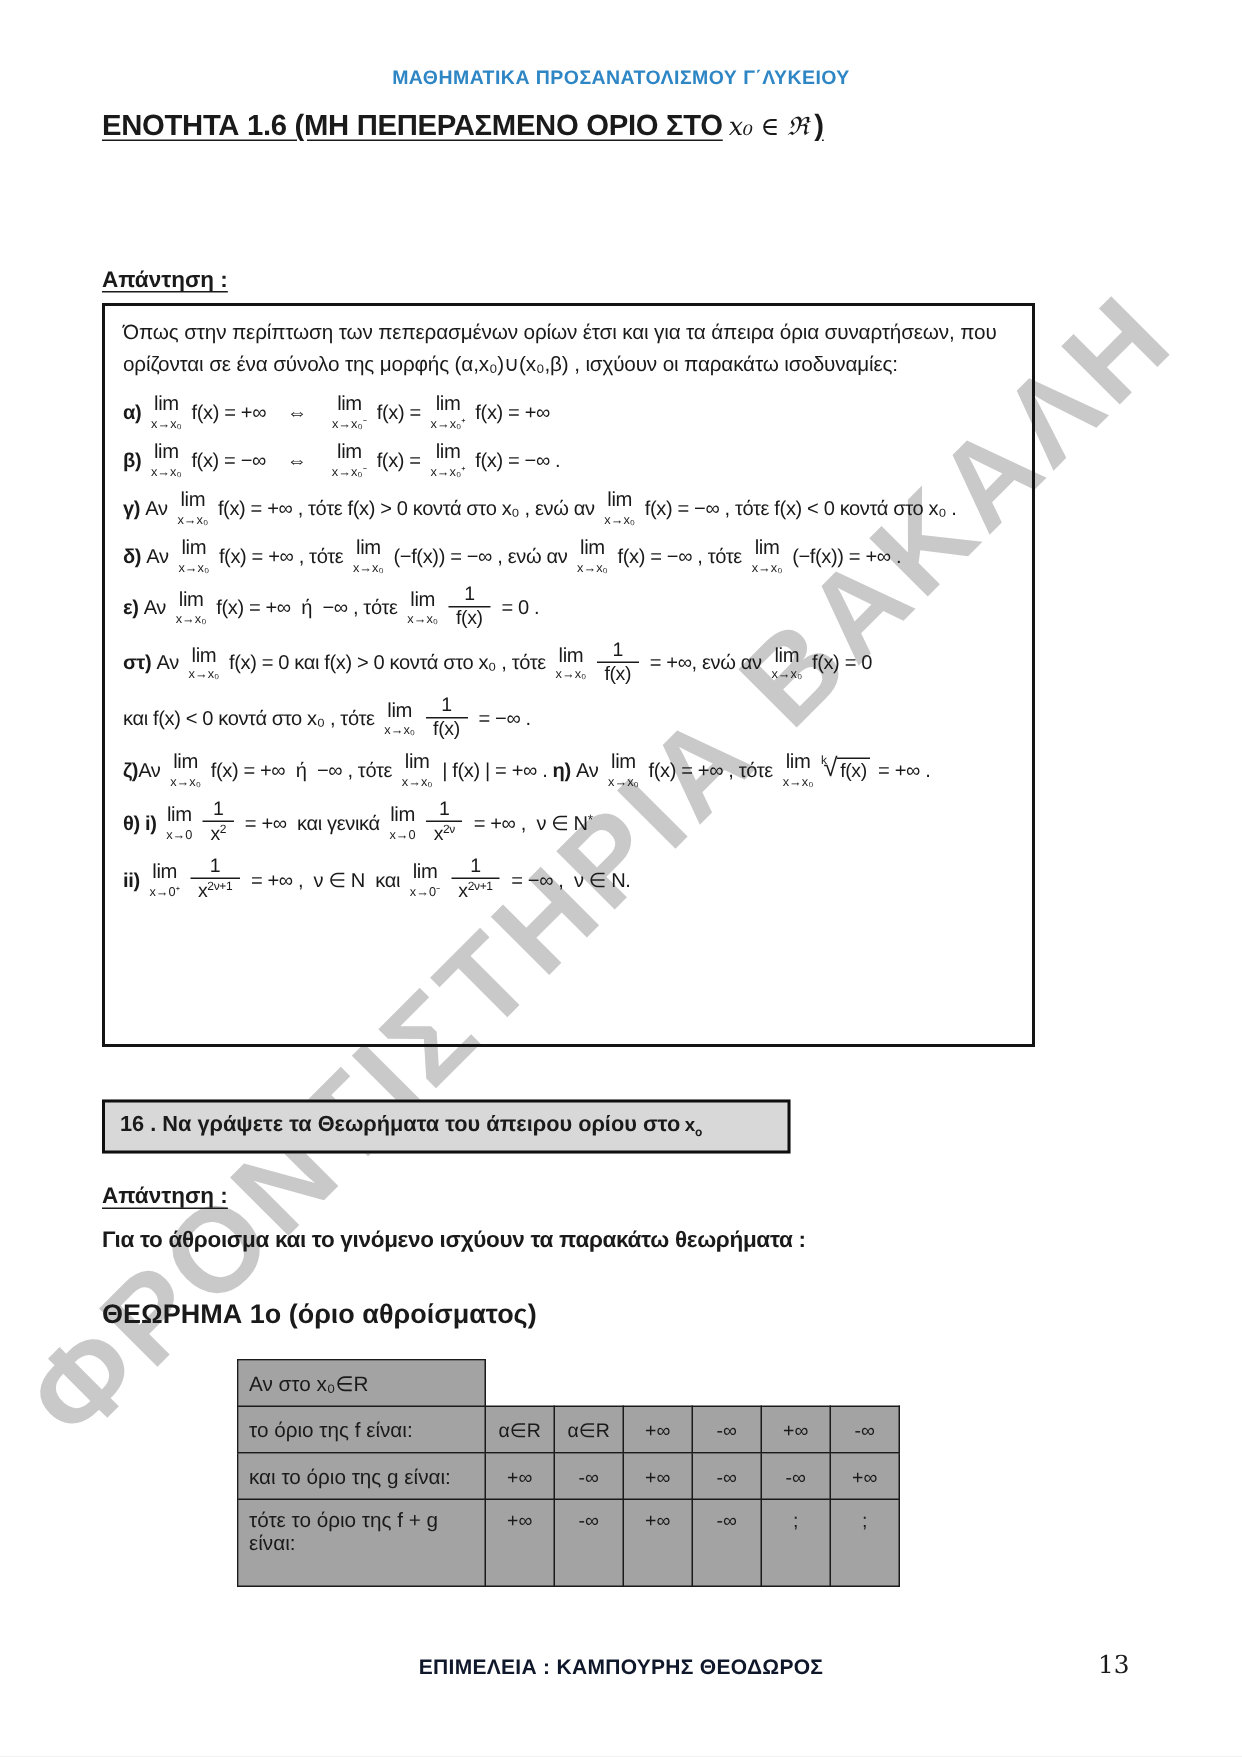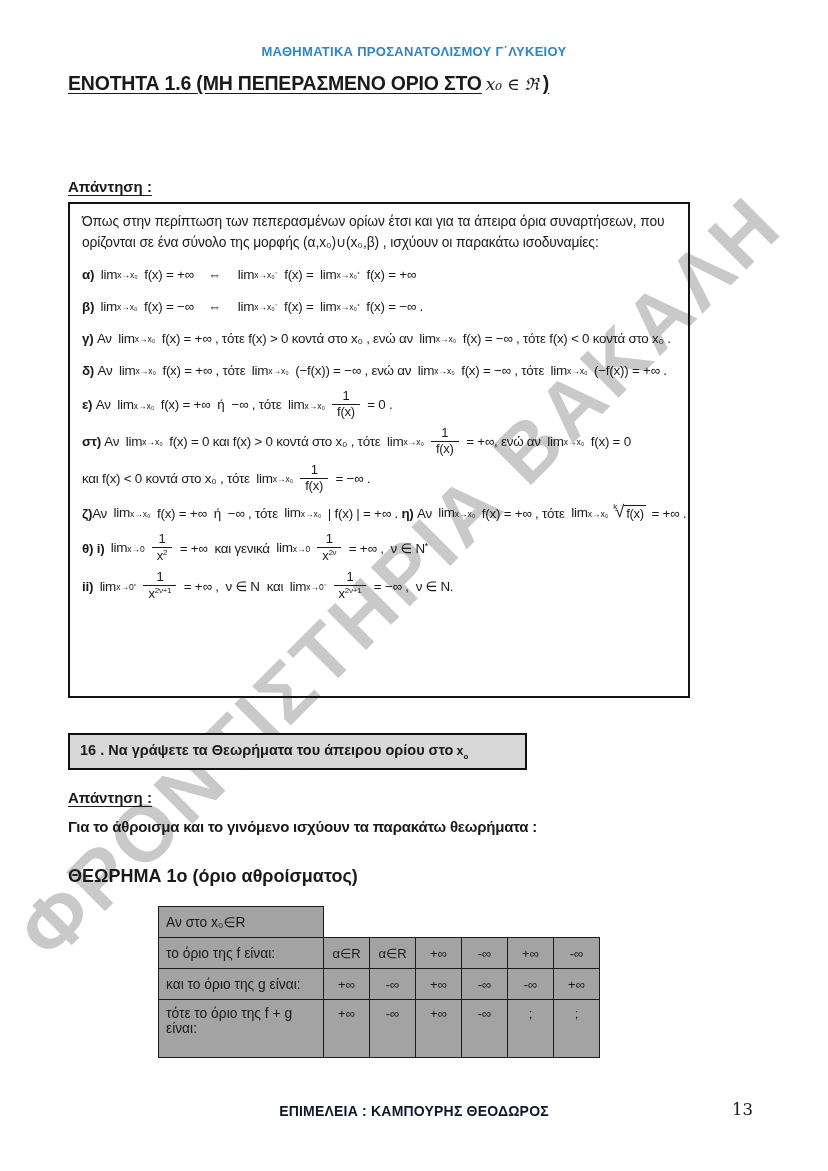--- a/index.html
+++ b/index.html
@@ -57,21 +57,21 @@
     margin:2px 0 8px 0; font-size:13.8px; line-height:1.5; letter-spacing:-0.1px;
   }
   .eq-line{
     display:flex; align-items:center; margin:6px 0; min-height:26px;
     font-size:13.4px; letter-spacing:-0.25px; white-space:pre;
   }
   .eq-t{white-space:pre;}
   .eq-b{white-space:pre; font-weight:bold;}
   .eq-sup{font-size:9px; transform:translateY(-2px);}
   .lim{
-    display:inline-flex; flex-direction:row; align-items:center;
+    display:inline-flex; flex-direction:column; align-items:center;
     line-height:1; margin:0 3px; vertical-align:middle;
   }
   .lim .lw{font-size:13.5px;}
   .lim .ls{font-size:8.5px; margin-top:2px; letter-spacing:0;}
   .frac{
     display:inline-flex; flex-direction:column; align-items:center;
     line-height:1.15; margin:0 4px; vertical-align:middle;
   }
   .frac .fn{font-size:13px; padding:0 5px;}
   .frac .fd{font-size:13px; padding:0 5px; border-top:1.3px solid #1a1a1a;}

